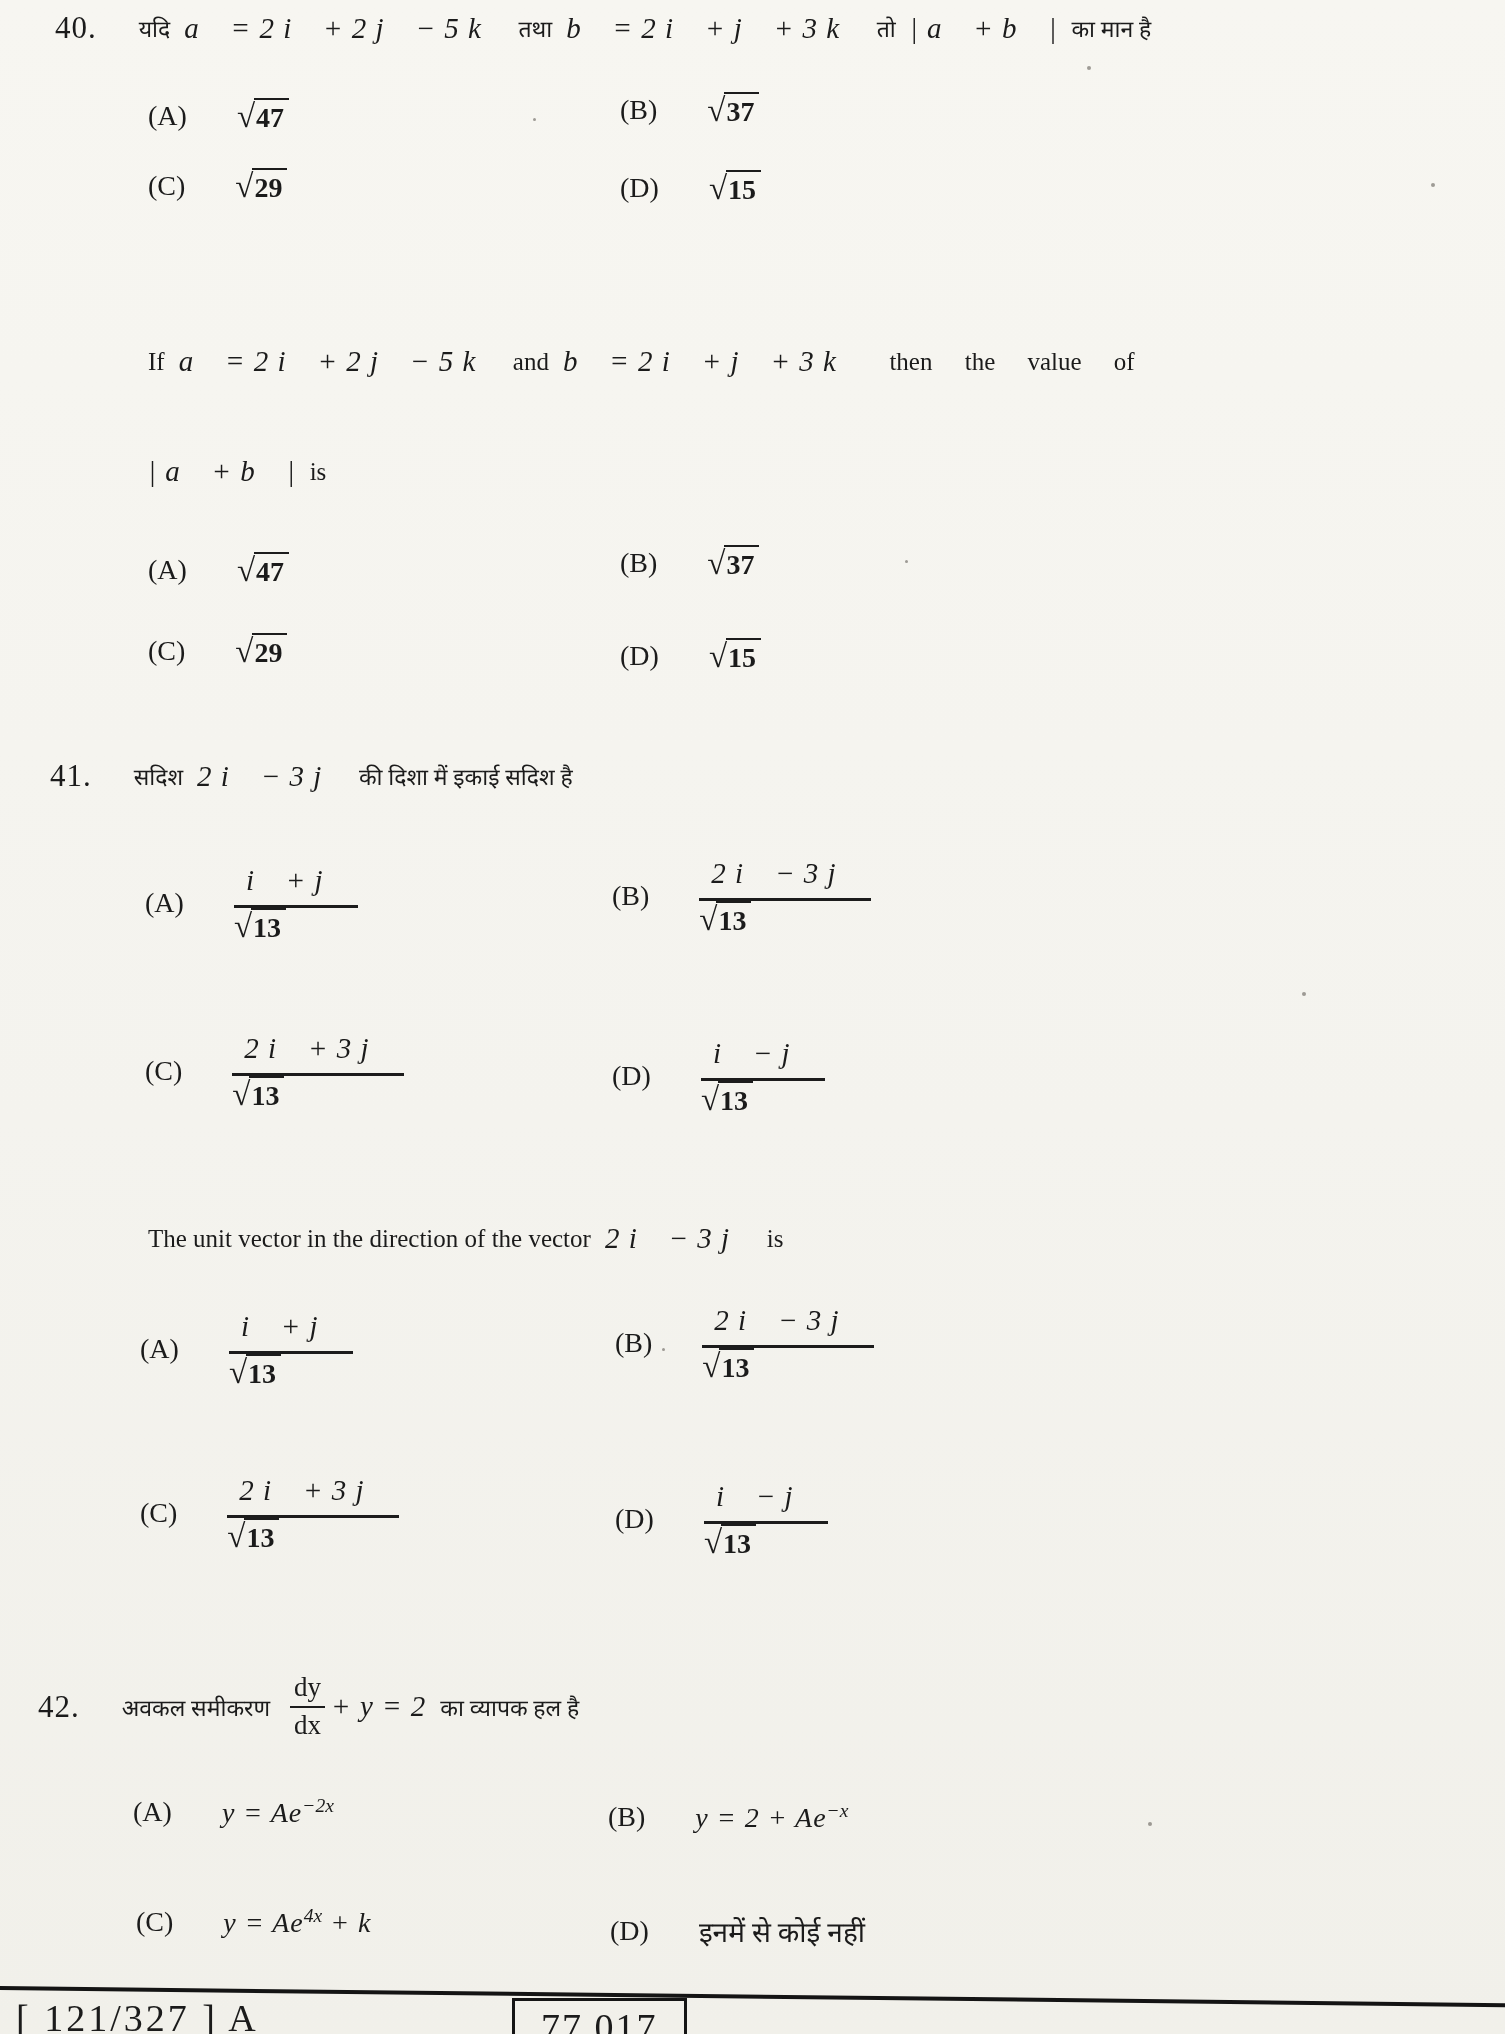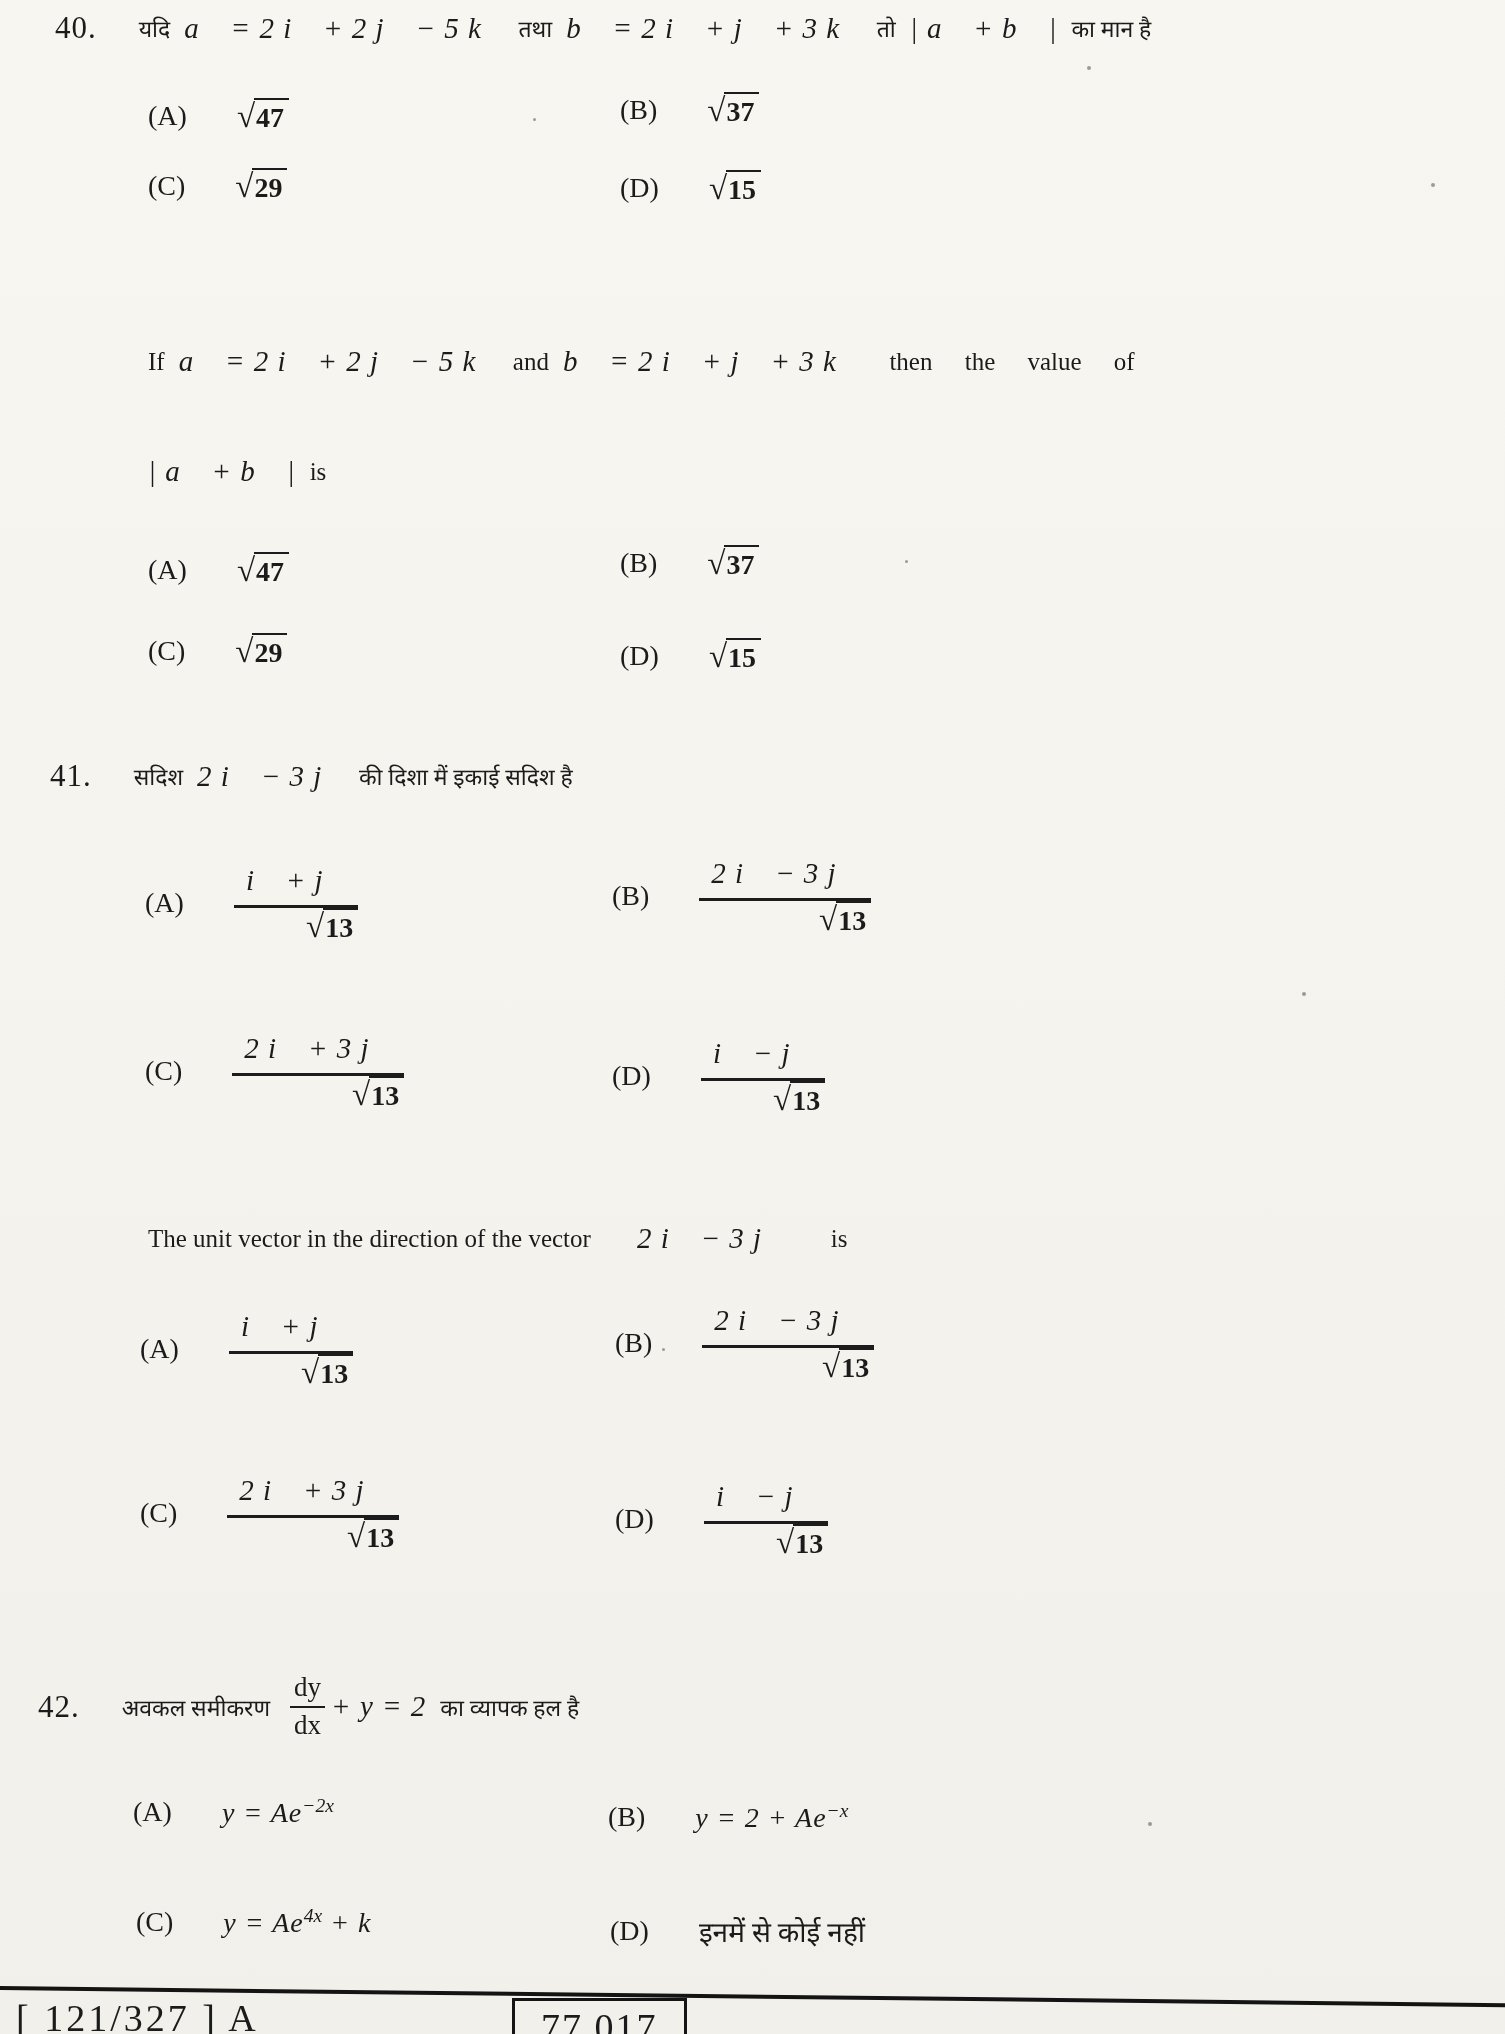--- a/index.html
+++ b/index.html
@@ -15,21 +15,21 @@
   .hi{font-size:23px;}
   .en{font-size:25px;}
   .math{font-style:italic;font-size:29px;letter-spacing:1px;}
   .seg{margin-right:14px;}
   .opt{position:absolute;display:flex;align-items:center;}
   .opt .label{font-size:28px;margin-right:50px;}
   .optval{font-size:28px;}
   .sqrt{display:inline-flex;align-items:flex-start;line-height:1.1;}
   .rsign{font-size:1.18em;line-height:1;transform:translateY(2px);}
   .rad{display:inline-block;border-top:2.5px solid #1c1c1c;padding:3px 5px 0 2px;margin-left:-1px;font-weight:bold;}
-  .frac{display:inline-block;text-align:right;vertical-align:middle;}
+  .frac{display:inline-block;text-align:left;vertical-align:middle;}
   .frac .num{display:block;padding:2px 12px 8px;border-bottom:3px solid #1c1c1c;}
   .frac .den{display:block;padding-top:0;}
   .ifrac{display:inline-block;text-align:center;vertical-align:middle;font-size:27px;margin:0 6px;}
   .ifrac .num{display:block;padding:0 4px 3px;border-bottom:2.5px solid #1c1c1c;}
   .ifrac .den{display:block;padding-top:2px;}
   sup{font-size:0.7em;letter-spacing:0;}
   .rule{position:absolute;left:-6px;top:1986px;width:1520px;height:4px;background:#141414;transform:rotate(0.65deg);transform-origin:left center;}
   .footer-left{position:absolute;left:16px;top:1996px;font-size:38px;letter-spacing:3px;}
   .code-box{position:absolute;left:512px;top:1998px;border:3.5px solid #141414;padding:4px 26px 40px;font-size:38px;letter-spacing:2px;background:transparent;}
   .speck{position:absolute;border-radius:50%;background:#55504a;opacity:.55;}
@@ -147,21 +147,21 @@
   </span>
 </div>
 <div class="opt" style="left:612px;top:1035px;">
   <span class="label">(D)</span>
   <span class="frac">
     <span class="num math">i⃗ − j⃗</span>
     <span class="den optval sqrt"><span class="rsign">√</span><span class="rad">13</span></span>
   </span>
 </div>
 
-<div class="row q-row" style="left:148px;top:1222px;gap:32px;">
+<div class="row q-row" style="left:148px;top:1222px;">
   <span class="en seg">The unit vector in the direction of the vector</span>
   <span class="math seg">2 i⃗ − 3 j⃗</span>
   <span class="en seg">is</span>
 </div>
 
 <div class="opt" style="left:140px;top:1308px;">
   <span class="label">(A)</span>
   <span class="frac">
     <span class="num math">i⃗ + j⃗</span>
     <span class="den optval sqrt"><span class="rsign">√</span><span class="rad">13</span></span>

